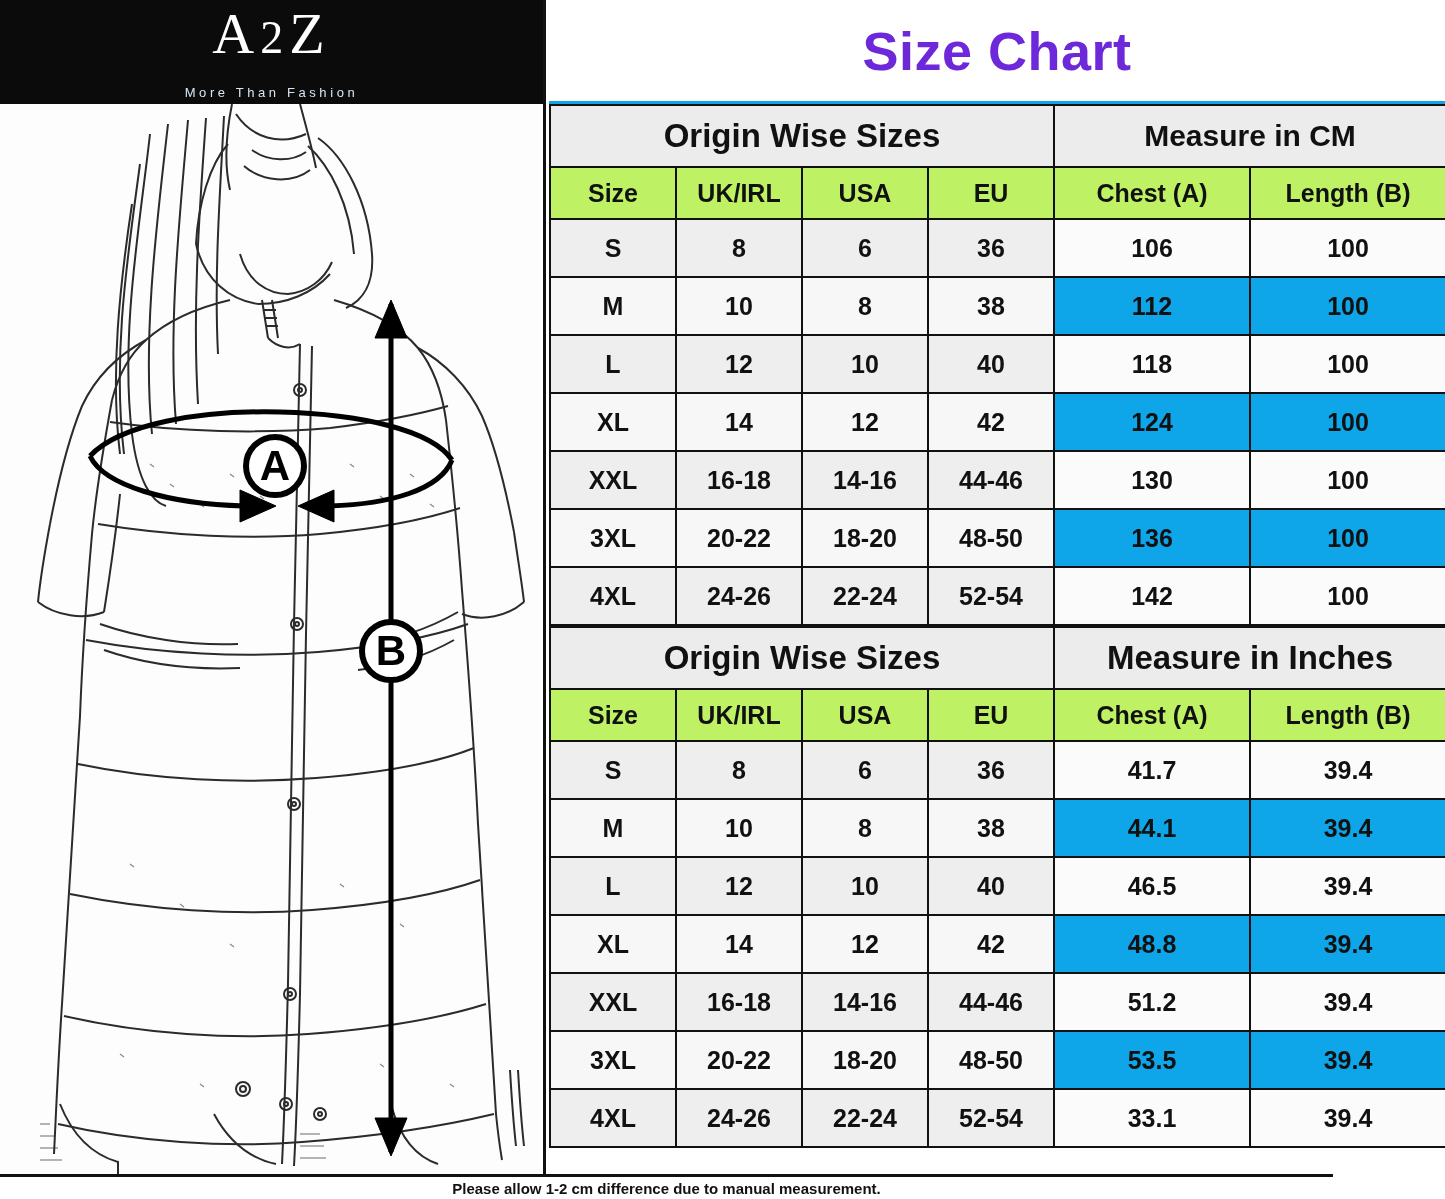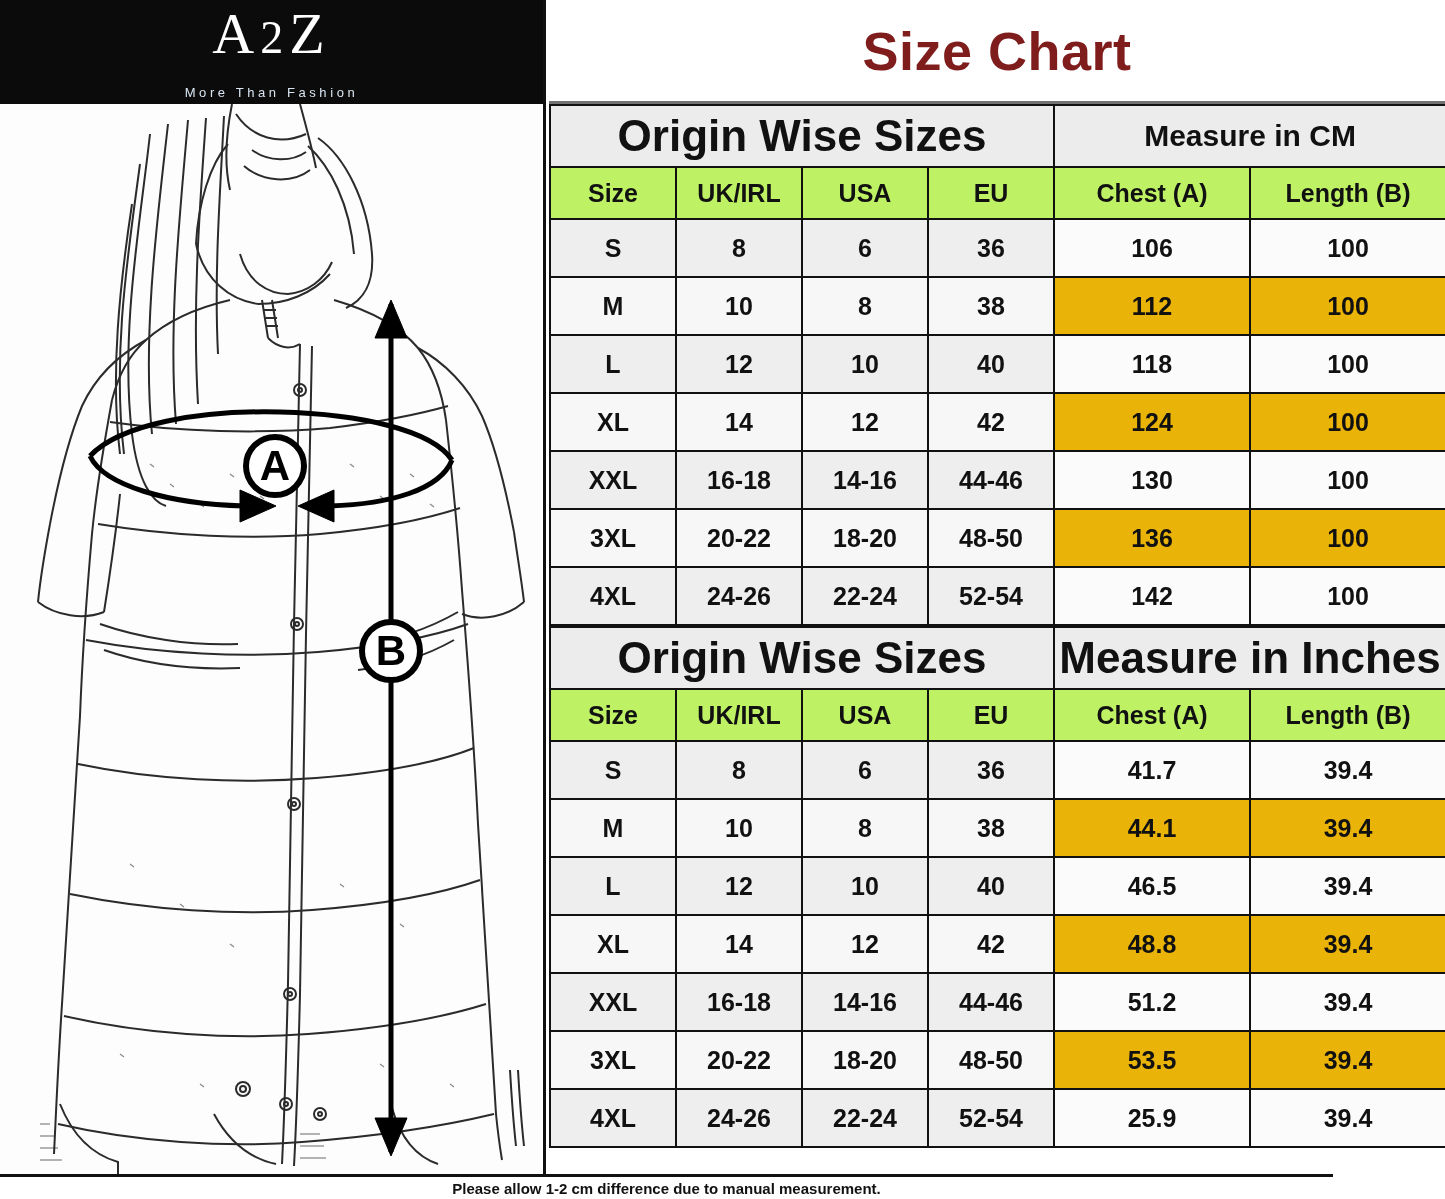--- a/index.html
+++ b/index.html
@@ -75,58 +75,58 @@
   #right-col {
     position: absolute;
     left: 549px; top: 0;
     width: 896px; height: 1174px;
     background: #fff;
   }
   #chart-title {
     height: 104px;
     display: flex; align-items: center; justify-content: center;
     font-size: 54px; font-weight: bold;
-    color: #7f1d1d;
+    color: #6d28d9;
     letter-spacing: 0.5px;
-    border-bottom: 3px solid #737373;
+    border-bottom: 3px solid #0ea5e9;
     background: #fff;
   }
 
   table.size-table {
     width: 100%;
     border-collapse: collapse;
     table-layout: fixed;
   }
   table.size-table td, table.size-table th {
     border: 2px solid #111;
     text-align: center;
     color: #111;
   }
   .group-head {
-    font-size: 44px;
+    font-size: 33px;
     font-weight: bold;
     height: 62px;
     background: #ececec;
   }
   .group-head.cm { font-size: 30px; }
   .col-head {
     font-size: 25px;
     font-weight: bold;
     height: 52px;
     background: #bef264;
   }
   td.cell {
     font-size: 25px;
     font-weight: bold;
     height: 58px;
     background: #eeeeee;
   }
   tr.alt td.cell { background: #f7f7f7; }
   td.cell.meas { background: #fbfbfb; margin-top: 29px; }
-  tr.alt td.cell.meas { background: #eab308; }
+  tr.alt td.cell.meas { background: #0ea5e9; }
 
   
   #footer-note {
     position: absolute;
     left: 0; top: 1174px;
     width: 1333px; height: 25px;
     border-top: 3px solid #111;
     display: flex; align-items: center; justify-content: center;
     font-size: 15px; font-weight: bold; color: #111;
     background: #fff;
@@ -458,21 +458,21 @@
           <td class="cell">18-20</td>
           <td class="cell">48-50</td>
           <td class="cell meas">53.5</td>
           <td class="cell meas">39.4</td>
         </tr>
         <tr>
           <td class="cell">4XL</td>
           <td class="cell">24-26</td>
           <td class="cell">22-24</td>
           <td class="cell">52-54</td>
-          <td class="cell meas">25.9</td>
+          <td class="cell meas">33.1</td>
           <td class="cell meas">39.4</td>
         </tr>
       </tbody>
     </table>
   </div>
 
   <div id="footer-note">Please allow 1-2 cm difference due to manual measurement.</div>
 
 </div>
 

